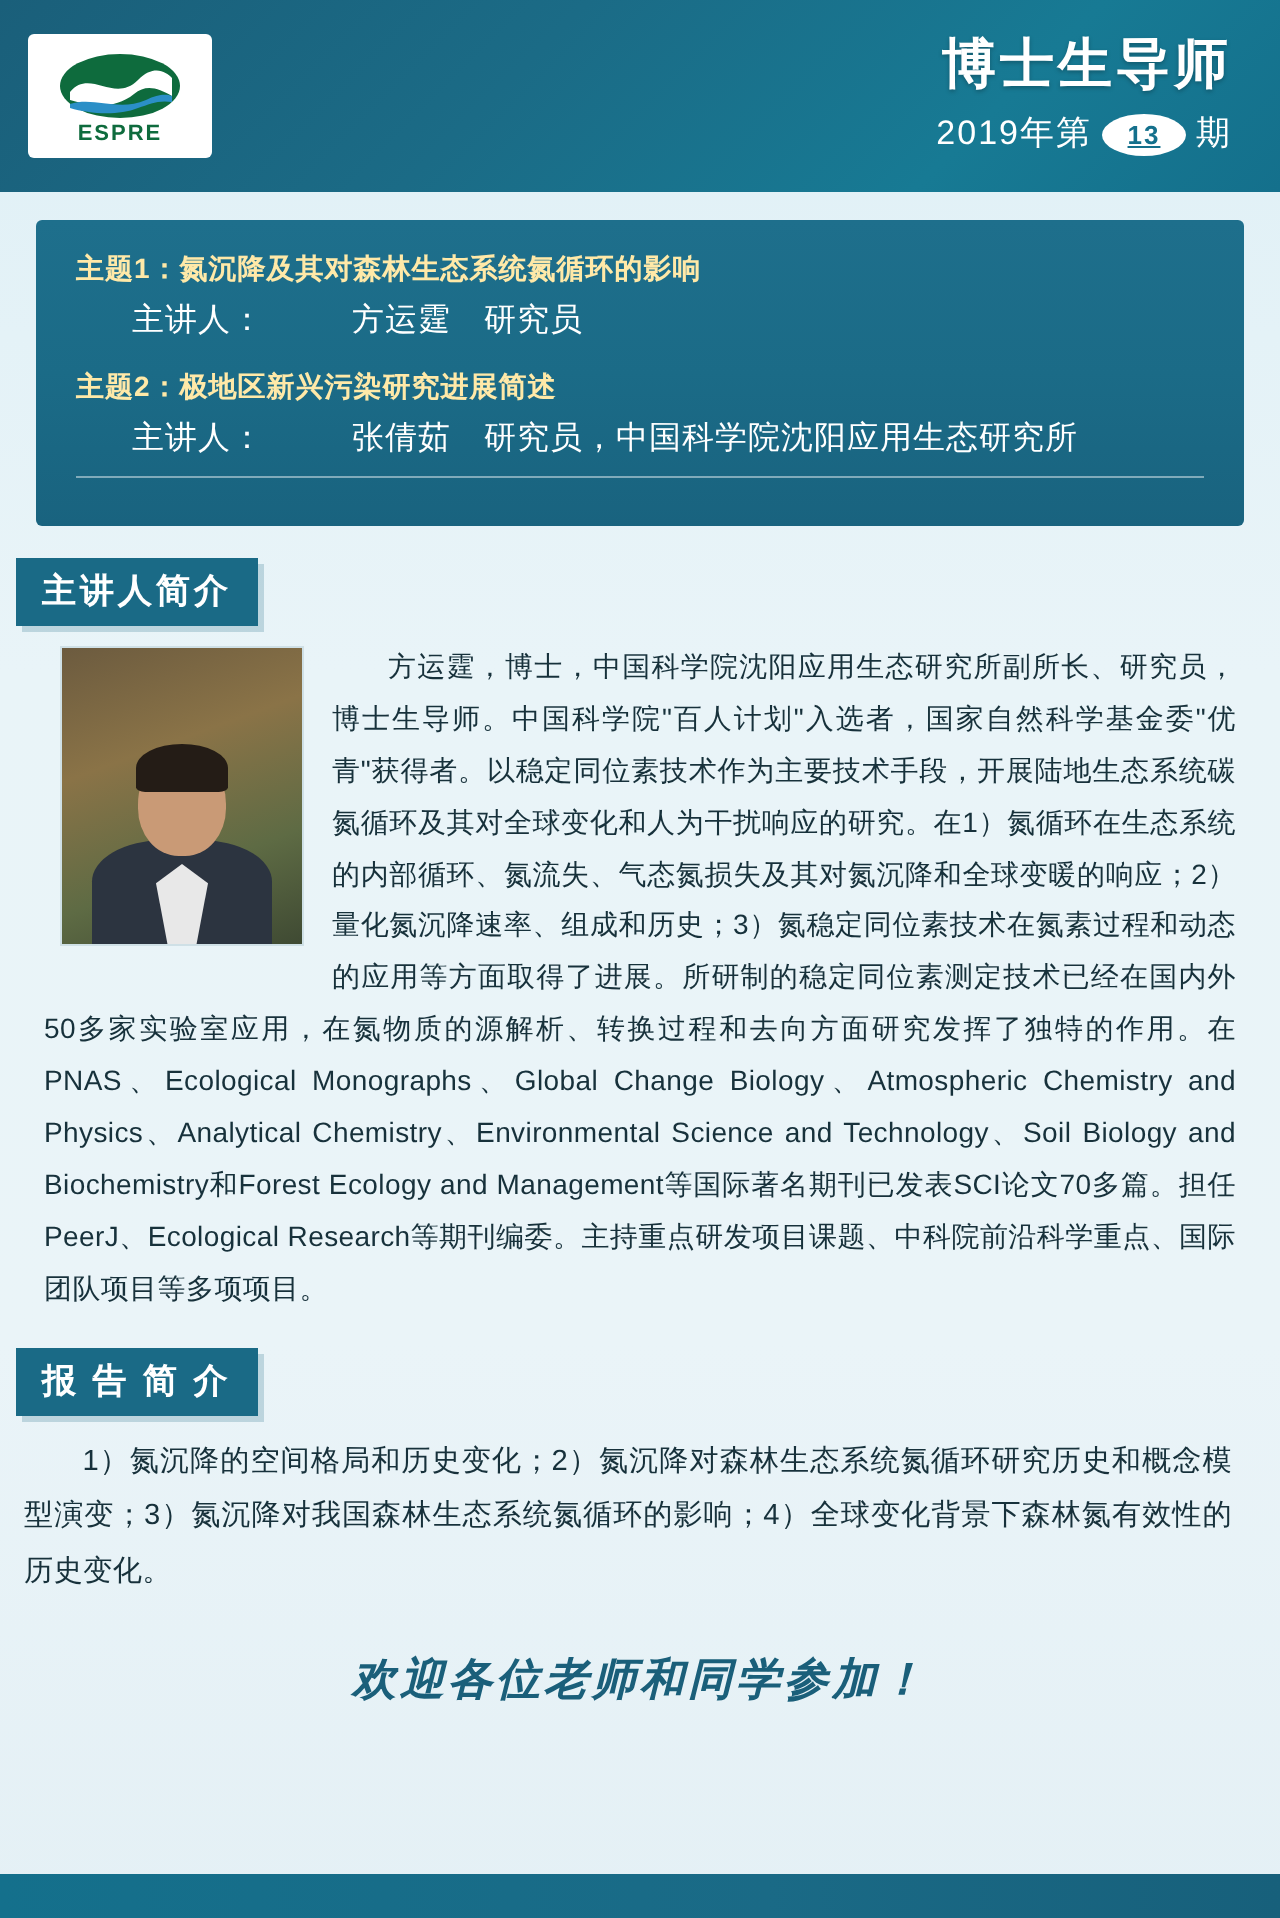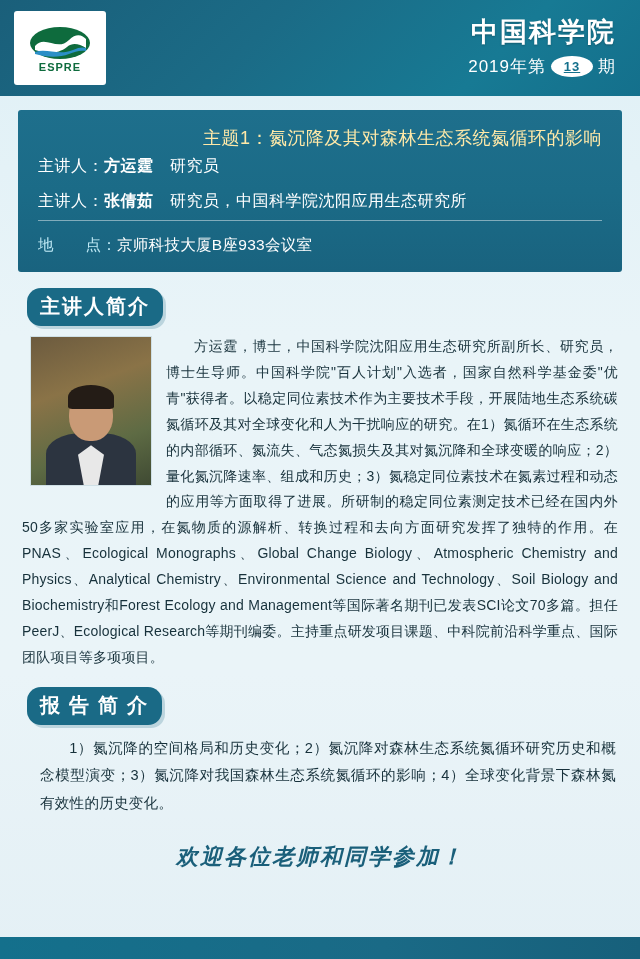--- a/index.html
+++ b/index.html
@@ -26,21 +26,21 @@
     height: 96px;
     background: linear-gradient(135deg, #1a5f7a 0%, #1b6b86 40%, #177a94 75%, #14708c 100%);
     display: flex;
     align-items: center;
     justify-content: space-between;
     padding: 0 18px 0 14px;
     box-sizing: border-box;
   }
   .logo-box {
     width: 92px;
-    height: 74px;
+    height: 62px;
     background: #ffffff;
     border-radius: 3px;
     display: flex;
     flex-direction: column;
     align-items: center;
     justify-content: center;
     padding-top: 2px;
     box-sizing: border-box;
   }
   .logo-mark {
@@ -65,21 +65,21 @@
     font-weight: bold;
     letter-spacing: 2px;
     line-height: 1.1;
     text-shadow: 0 1px 2px rgba(0,0,0,0.25);
   }
   .header-title-sub {
     font-size: 17px;
     margin-top: 7px;
     letter-spacing: 1px;
     display: flex;
-    align-items: center;
+    align-items: flex-end;
     justify-content: flex-end;
     gap: 2px;
   }
   .issue-circle {
     display: inline-flex;
     align-items: center;
     justify-content: center;
     width: 42px;
     height: 21px;
     border-radius: 50%;
@@ -93,60 +93,59 @@
   
   .topic-panel {
     margin: 14px 18px 0 18px;
     background: linear-gradient(180deg, #1e6f8c 0%, #1b6b87 50%, #19637f 100%);
     border-radius: 3px;
     padding: 16px 20px 10px 20px;
     color: #ffffff;
     box-sizing: border-box;
   }
   .topic-title {
-    font-size: 18px;
-    font-weight: normal;
+    font-size: 14px;
+    font-weight: bold;
     color: #ffe9a8;
     letter-spacing: 0.5px;
     margin-bottom: 6px;
-    text-align: right;
   }
   .topic-speaker {
     font-size: 16px;
     color: #ffffff;
     margin-bottom: 14px;
     letter-spacing: 0.5px;
   }
-  .topic-speaker .lbl { color: #ffffff; }
-  .topic-speaker .nm { font-weight: bold; }
+  .topic-speaker .lbl { color: #ffffff; margin-left: 28px; }
+  .topic-speaker .nm { font-weight: normal; margin-left: 44px; }
   .topic-block-2 .topic-speaker { margin-bottom: 8px; }
   .info-box {
     margin-top: 4px;
     border-top: 1px solid rgba(255,255,255,0.45);
     padding-top: 10px;
     padding-bottom: 4px;
   }
   .info-row {
     font-size: 15.5px;
     color: #ffffff;
     line-height: 1.75;
     letter-spacing: 0.3px;
   }
   .info-row .k { color: #bfe9f5; }
   
   .section-heading {
     display: inline-block;
-    margin: 16px 0 8px 27px;
+    margin: 16px 0 8px 8px;
     background: #1a6a86;
     color: #ffffff;
-    font-size: 20px;
+    font-size: 17px;
     font-weight: bold;
     letter-spacing: 2px;
     padding: 5px 13px 6px 13px;
-    border-radius: 14px;
+    border-radius: 0;
     box-shadow: 3px 3px 0 rgba(26,106,134,0.22);
   }
   .section-heading.brand {
     font-family: "Liberation Serif", serif;
   }
   
   .bio {
     padding: 0 22px 0 22px;
     box-sizing: border-box;
   }
@@ -212,21 +211,21 @@
     font-size: 14px;
     line-height: 1.85;
     color: #17313b;
     text-align: justify;
     text-indent: 2em;
     letter-spacing: 0.2px;
   }
   
   .abstract {
     clear: both;
-    padding: 2px 24px 0 40px;
+    padding: 2px 24px 0 12px;
     box-sizing: border-box;
   }
   .abstract-text {
     font-size: 14.6px;
     line-height: 1.9;
     color: #17313b;
     text-align: justify;
     text-indent: 2em;
     letter-spacing: 0.2px;
   }
@@ -261,46 +260,44 @@
       <div class="logo-mark">
         <svg width="62" height="34" viewBox="0 0 62 34" xmlns="http://www.w3.org/2000/svg">
           <ellipse cx="31" cy="17" rx="30" ry="16" fill="#0e6b3d"></ellipse>
           <path d="M6 20 C16 8, 28 26, 40 14 C48 6, 54 10, 57 13 L57 22 C50 18, 44 16, 38 21 C28 29, 16 27, 6 24 Z" fill="#ffffff"></path>
           <path d="M6 26 C18 22, 30 30, 44 24 C50 21, 54 21, 57 22 L57 25 C50 24, 46 26, 40 28 C30 32, 16 31, 6 28 Z" fill="#2b8fc7"></path>
         </svg>
       </div>
       <div class="logo-text">ESPRE</div>
     </div>
     <div class="header-titles">
-      <div class="header-title-main">中国科学院</div>
+      <div class="header-title-main">博士生导师</div>
       <div class="header-title-sub">
         <span>2019年第</span>
         <span class="issue-circle">13</span>
         <span>期</span>
       </div>
     </div>
   </div>
 
   
   <div class="topic-panel">
     <div class="topic-block-1">
       <div class="topic-title">主题1：氮沉降及其对森林生态系统氮循环的影响</div>
       <div class="topic-speaker">
         <span class="lbl">主讲人：</span><span class="nm">方运霆</span>　<span>研究员</span>
       </div>
     </div>
     <div class="topic-block-2">
+      <div class="topic-title">主题2：极地区新兴污染研究进展简述</div>
       <div class="topic-speaker">
         <span class="lbl">主讲人：</span><span class="nm">张倩茹</span>　<span>研究员，中国科学院沈阳应用生态研究所</span>
       </div>
     </div>
     <div class="info-box">
-      <div class="info-row">
-        <span class="k">地　　点：</span><span>京师科技大厦B座933会议室</span>
-      </div>
     </div>
   </div>
 
   
   <div class="section-heading">主讲人简介</div>
   <div class="bio">
     <div class="bio-photo">
       <div class="face">
         <div class="body"></div>
         <div class="shirt"></div>

